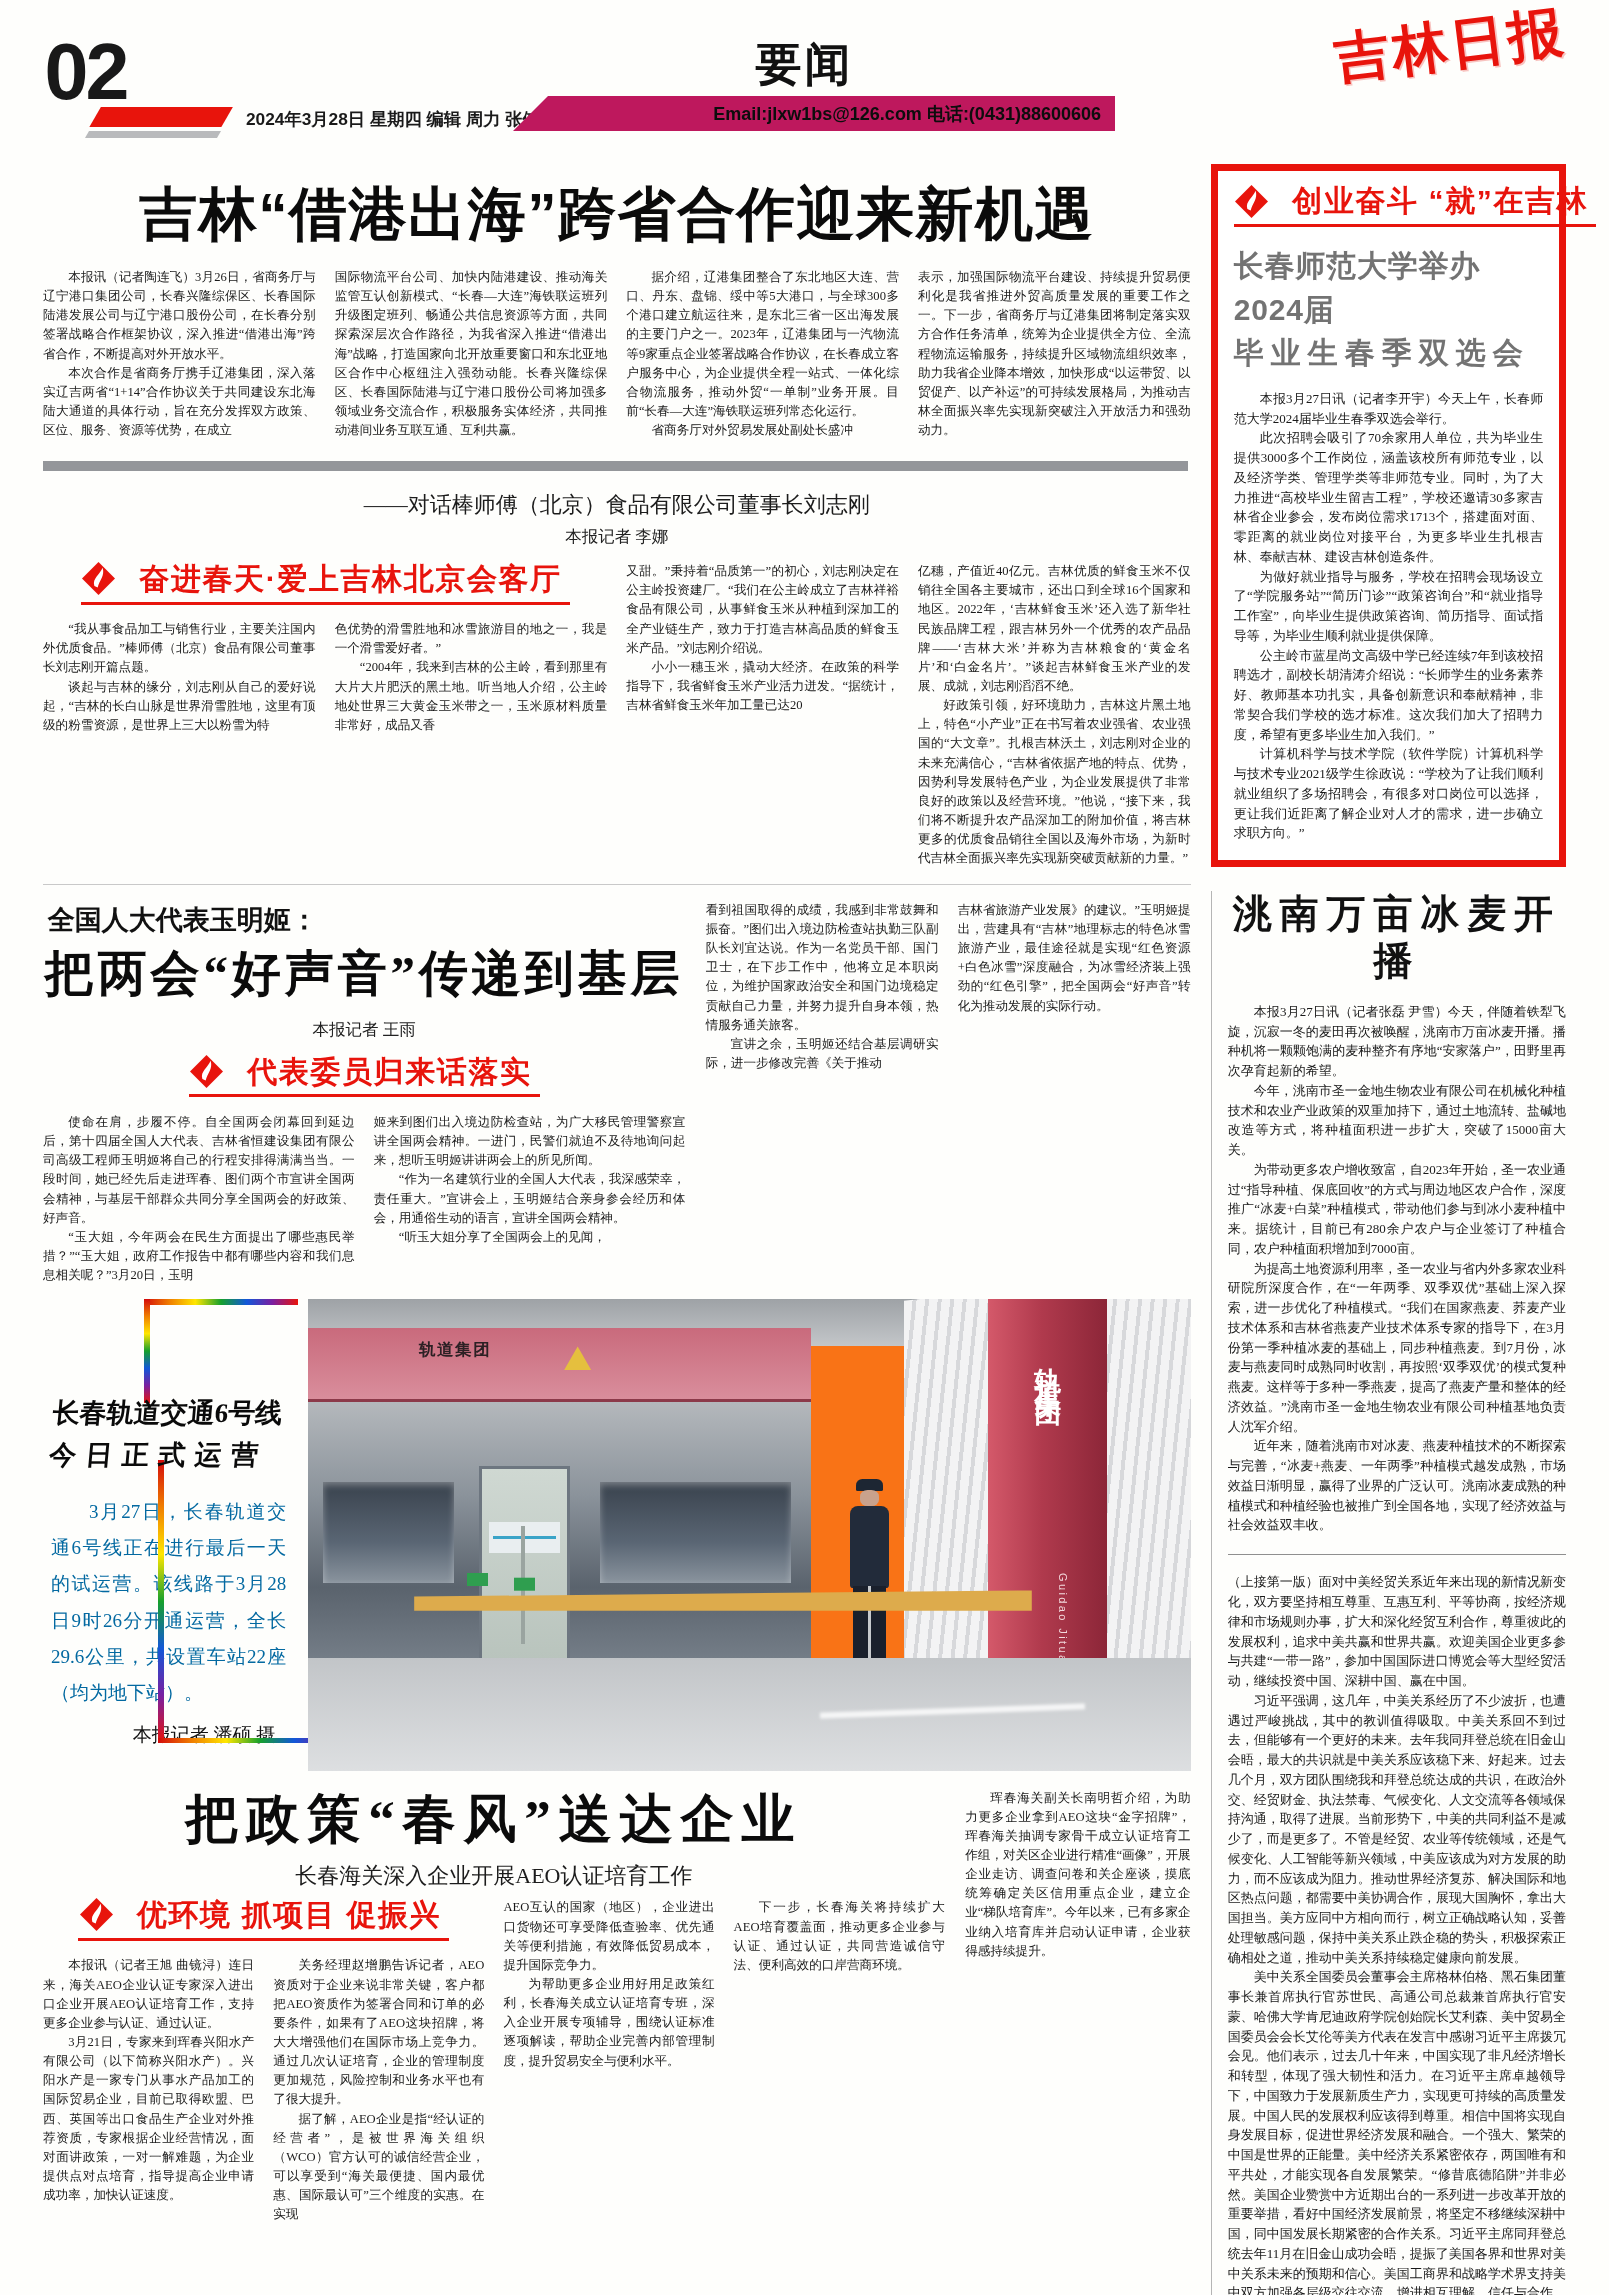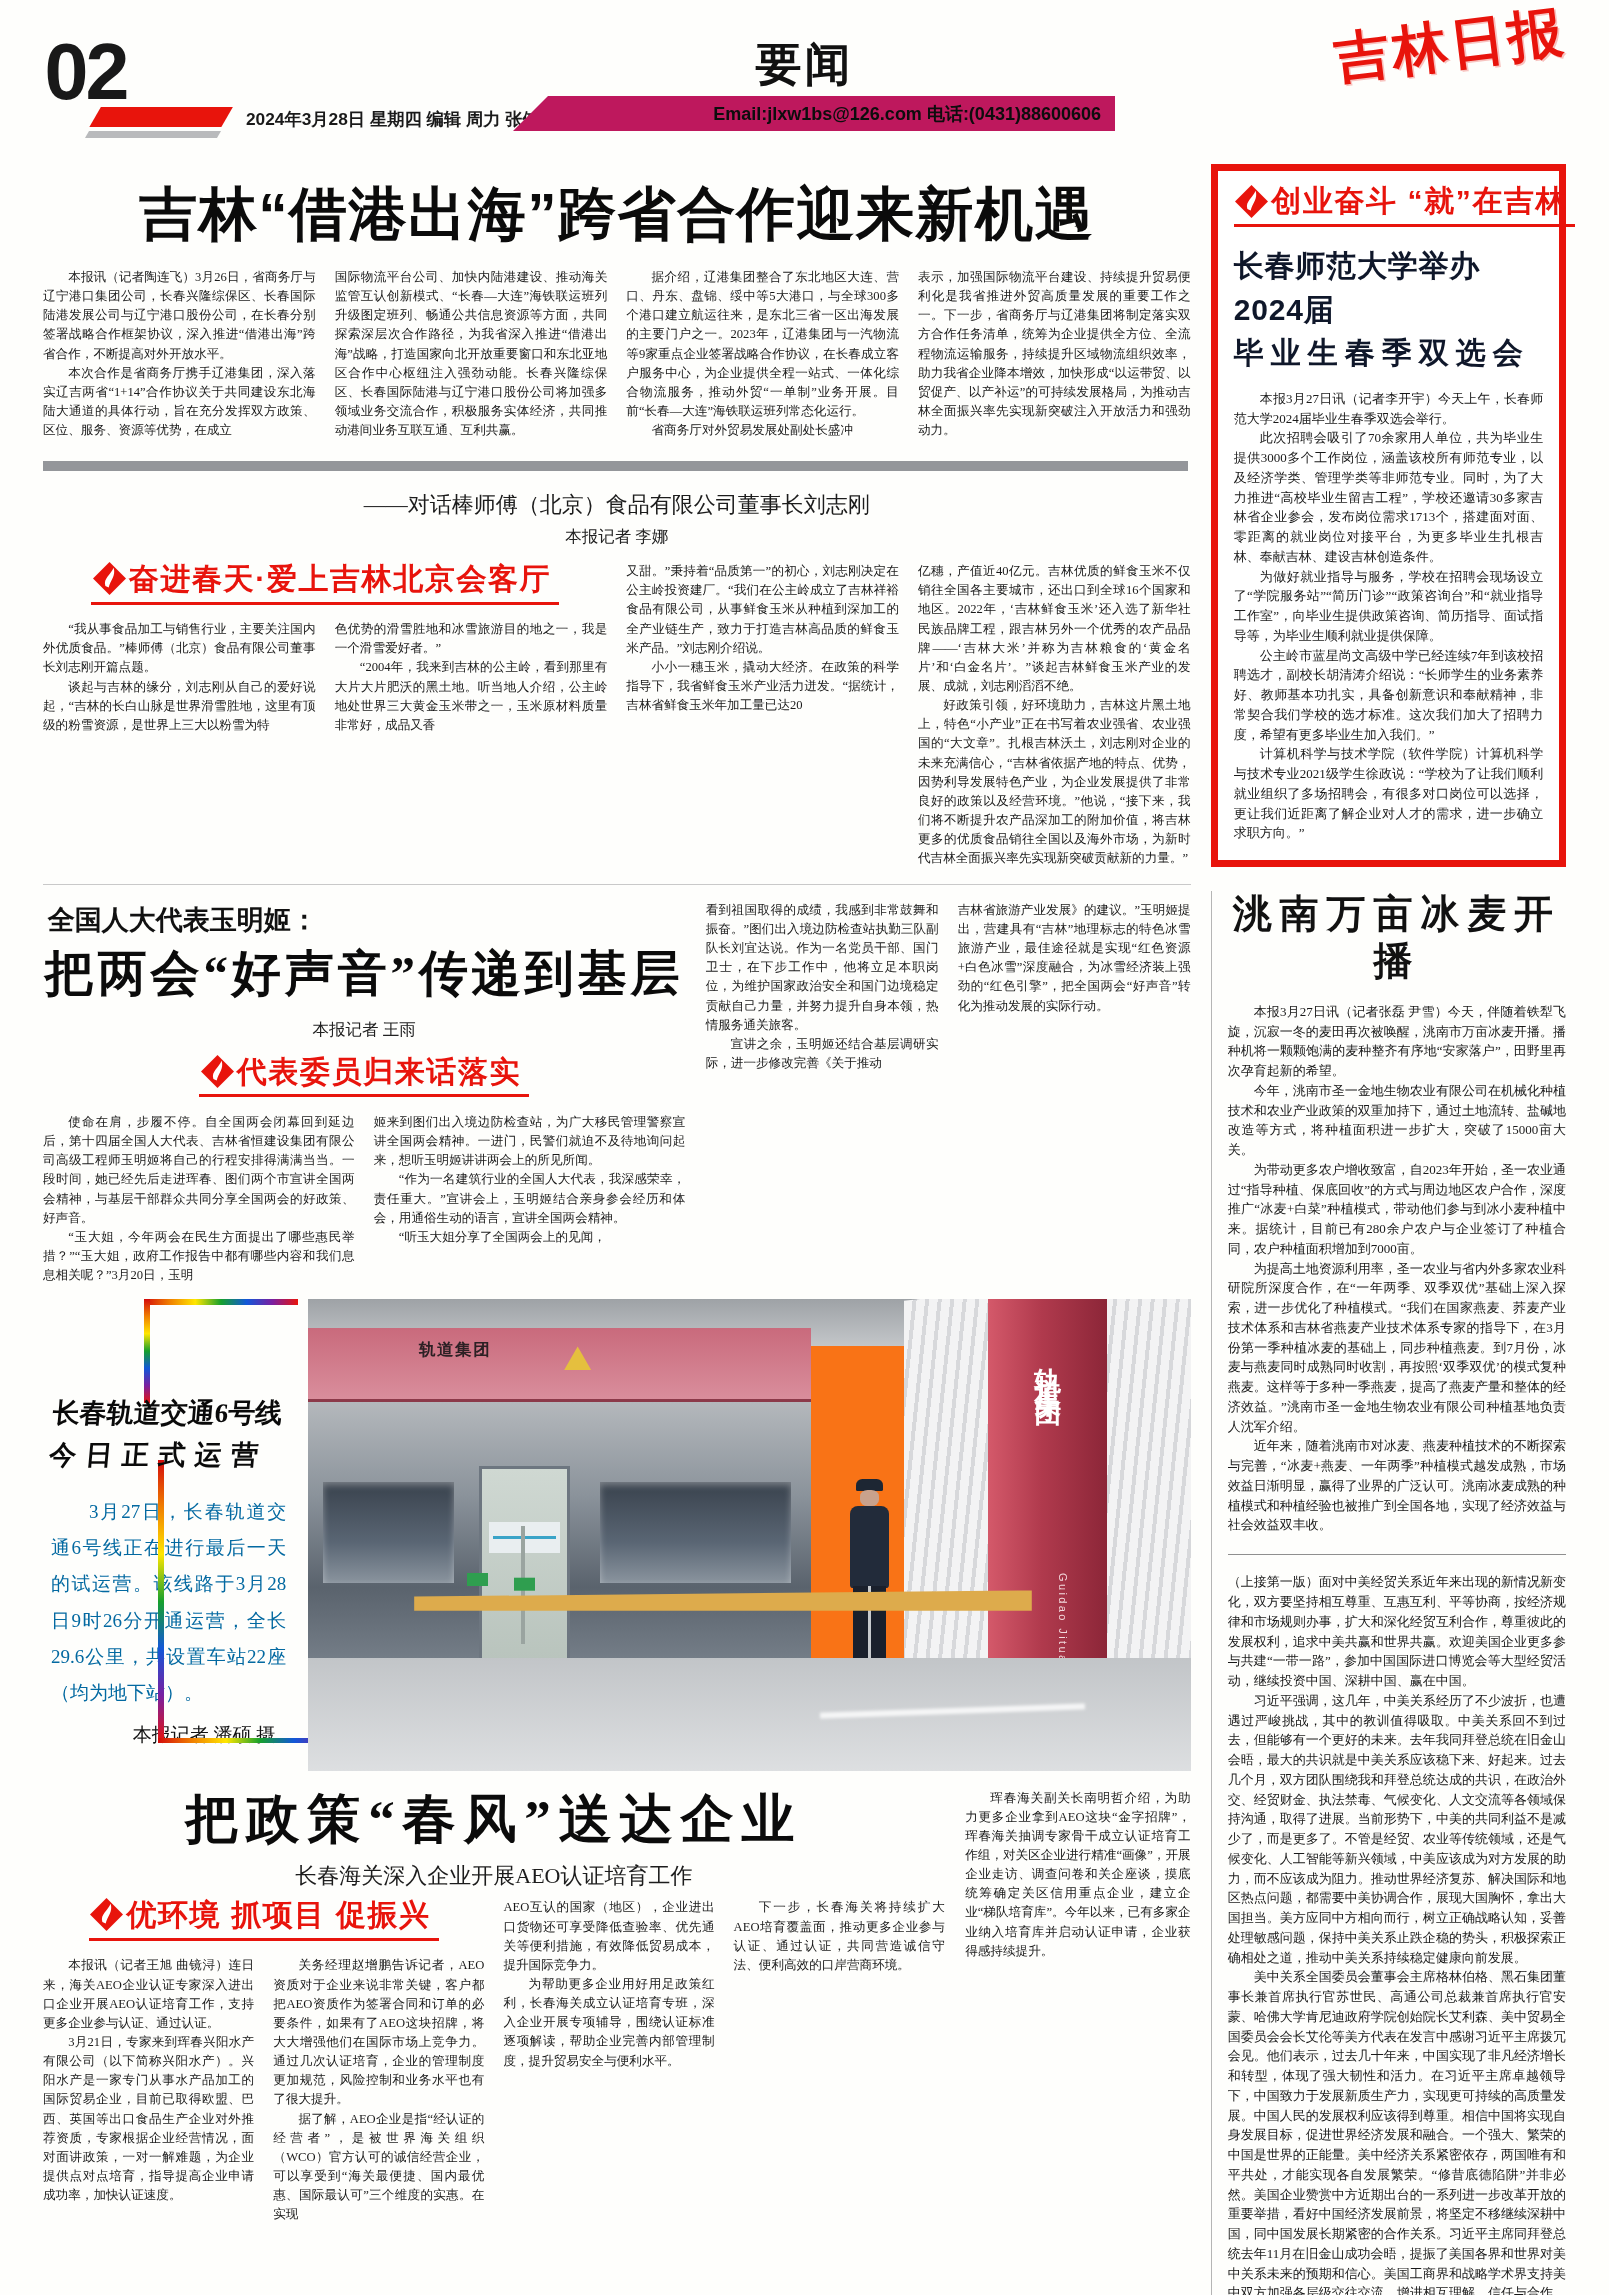--- a/index.html
+++ b/index.html
@@ -23,21 +23,21 @@
   .masthead { position:absolute; right:0; top:-11px; color:#e8140c; font:900 55px/1.1 "Liberation Serif", serif;
     transform:rotate(-7deg); letter-spacing:3.1px; text-shadow:1.6px 1.6px 0 rgba(232,20,12,.25); }
   
   .content { display:flex; gap:20.4px; margin:4.7px 43px 0 43px; }
   .main { flex:1; min-width:0; }
   .rail { width:355px; flex:none; }
   .cols { display:flex; gap:19px; }
   .col { flex:1; min-width:0; }
   p.b { font-size:12.6px; line-height:1.52; text-align:justify; text-indent:2em; color:#191919; }
   p.b.cont { text-indent:0; }
-  .banner { display:flex; align-items:center; gap:3px; width:fit-content;
+  .banner { display:flex; align-items:center; gap:24px; width:fit-content;
     border-bottom:3.1px solid #e8140c; padding:0 7.9px 6.3px 1.6px; margin:0 auto 15.7px auto; }
   .banner .btxt { color:#e8140c; font:900 30px/1 "Liberation Sans", sans-serif; letter-spacing:1.6px; white-space:nowrap; }
   .flame { width:33px; height:33px; flex:none; }
   .split { display:flex; gap:19px; }
   .half { flex:1; min-width:0; }
   
   .a1-head { text-align:center; font:900 58px/1.15 "Liberation Sans", sans-serif; letter-spacing:1.6px; margin:17.3px 0 20.4px; color:#0b0b0b; }
   .fat-divider { height:10.2px; background:#94969a; margin:20.4px 3.1px 19px 0; }
   
   .serif-head { text-align:center; font-weight:700; font-family:"Liberation Serif", serif; color:#0b0b0b; }
@@ -89,21 +89,21 @@
     writing-mode:vertical-rl; color:#fff; font:700 27px/1 "Liberation Sans", sans-serif; letter-spacing:11px; }
   .pillar-sub { position:absolute; left:58%; top:58%; writing-mode:vertical-rl; color:#f3d9dd; font:400 11px/1 "Liberation Sans", sans-serif; letter-spacing:2.4px; }
   .ph-floor { position:absolute; left:0; bottom:0; width:100%; height:24%; background:linear-gradient(180deg,#c2c5c8,#dddfe1); }
   .ph-tactile { position:absolute; left:12%; bottom:34%; width:70%; height:20.4px; background:#ddab4c;
     clip-path:polygon(0 30%, 100% 0, 100% 100%, 0 100%); }
   .ph-glow { position:absolute; left:58%; bottom:12%; width:30%; height:6.3px; background:rgba(255,255,255,.8); filter:blur(1.6px); transform:rotate(-2deg); }
   .ph-green { position:absolute; left:18%; top:58%; width:20.4px; height:12.6px; background:#2f9e4f; box-shadow:47px 4.7px 0 #2f9e4f; }
   
   .red-box { border:7px solid #e8140c; padding:14px 15.7px 17.3px; margin-bottom:23.6px; background:#fff; }
   .red-box .banner { margin:0 0 17.3px 0; }
-  .rb-h { font:700 30px/1.45 "Liberation Sans", sans-serif; letter-spacing:0.8px; margin-bottom:14px; color:#0f172a; }
+  .rb-h { font:700 30px/1.45 "Liberation Sans", sans-serif; letter-spacing:0.8px; margin-bottom:14px; color:#737373; }
   .rb-h .l2 { letter-spacing:7px; }
   .rail p.b { font-size:13px; line-height:1.52; }
   .rail-lower { border-left:0.8px solid #b5b5b5; padding-left:15.7px; }
   .taonan-h { text-align:center; font:700 39px/1.2 "Liberation Sans", sans-serif; letter-spacing:7.9px; margin:9.4px 0 17.3px; }
   .rail-rule { border-top:0.8px solid #8f8f8f; margin:19px 0 17.3px; }
 </style>
 </head>
 <body>
 
 <div class="page">

